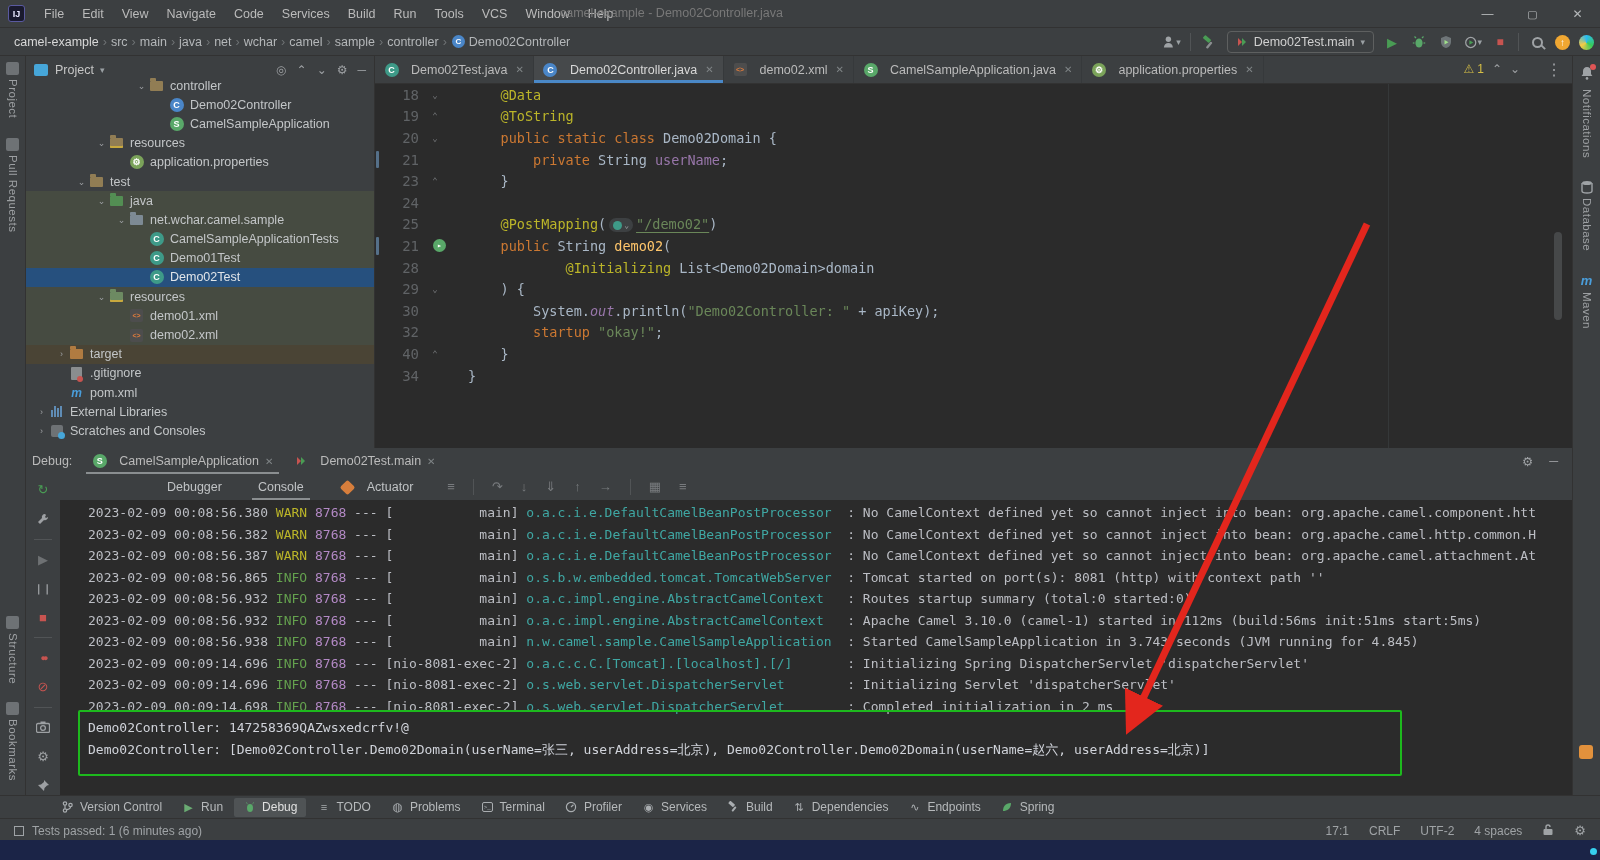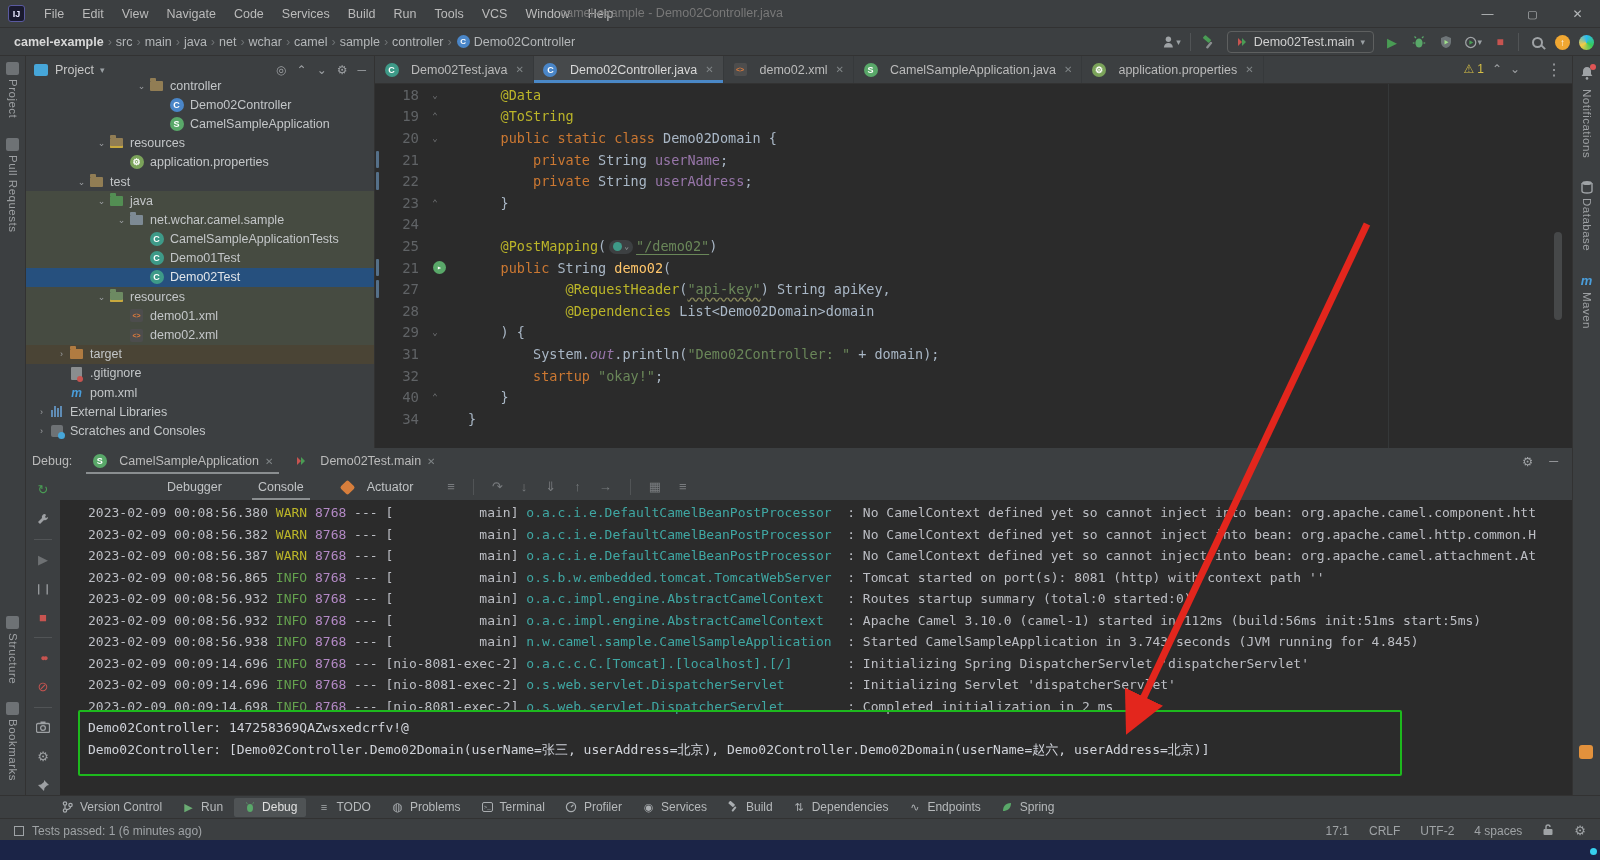--- a/index.html
+++ b/index.html
@@ -19,21 +19,21 @@
   #titlebar{left:0;top:0;width:1600px;height:28px;display:flex;align-items:center;border-bottom:1px solid var(--line)}
   #logo{width:17px;height:17px;margin:0 10px 0 8px;background:#1a1a2e;border:1px solid #5a5aa0;border-radius:3px;color:#e8e8ff;font-size:9px;font-weight:bold;display:flex;align-items:center;justify-content:center}
   .menu-item{font-size:12.5px;color:#bbb;padding:0 9px;height:36px;display:flex;align-items:center;cursor:default}
   #win-title{position:absolute;left:560px;top:6px;font-size:12.5px;color:#787878}
   #win-controls{position:absolute;right:0;top:0;display:flex}
   .win-btn{width:45px;height:28px;display:flex;align-items:center;justify-content:center;color:#b6b9bb;font-size:12px}
 
   
   #navbar{left:0;top:28px;width:1600px;height:28px;display:flex;align-items:center;border-bottom:1px solid var(--line)}
   #breadcrumbs{display:flex;align-items:center;padding-left:14px;font-size:12.5px;white-space:nowrap}
-  #breadcrumbs .proj{font-weight:bold;color:#d8d8d8}
+  #breadcrumbs .proj{font-weight:normal;color:#d8d8d8}
   .crumb{color:#b4b7b9;margin-left:4px}
   .crumb-sep{color:#6f7375;margin-left:4px}
   #toolbar-right{position:absolute;right:6px;top:28px;height:28px;display:flex;align-items:center;gap:9px}
   .tb-sep{width:1px;height:18px;background:#515456}
   .run-chip{display:flex;align-items:center;gap:6px;border:1px solid #5e6060;border-radius:4px;height:22px;padding:0 8px;font-size:12.5px;color:#d0d0d0}
   .caret{font-size:9px;color:#9aa0a3}
   .ic{display:inline-flex;align-items:center;justify-content:center;width:18px;height:18px}
   .ic svg{display:block}
   .play{color:#499c54;font-size:13px}
   .stop{color:#c75450;font-size:12px}
@@ -485,29 +485,27 @@
           <span>application.properties</span>
           <span class="x">✕</span>
         </div>
         <div id="tab-kebab">⋮</div>
       </div>
     <div id="code">
         <div class="code-line"><span class="gutter"><span class="lnum">18</span><span class="fold">⌄</span></span><span>    <span class="tok-a">@Data</span></span></div>
         <div class="code-line"><span class="gutter"><span class="lnum">19</span><span class="fold">⌃</span></span><span>    <span class="tok-a">@ToString</span></span></div>
         <div class="code-line"><span class="gutter"><span class="lnum">20</span><span class="fold">⌄</span></span><span>    <span class="tok-k">public static class </span><span class="tok-p">Demo02Domain {</span></span></div>
         <div class="code-line"><span class="gutter"><span class="vcsbar"></span><span class="lnum">21</span><span class="fold"></span></span><span>        <span class="tok-k">private </span><span class="tok-p">String </span><span class="tok-f">userName</span><span class="tok-p">;</span></span></div>
-        <div class="code-line"><span class="gutter"><span class="vcsbar"></span><span class="lnum">22</span><span class="fold"></span></span><span>        <span class="tok-k">private </span><span class="tok-p">String </span><span class="tok-f">userAddress</span><span class="tok-p">;</span></span></div>
         <div class="code-line"><span class="gutter"><span class="lnum">23</span><span class="fold">⌃</span></span><span>    <span class="tok-p">}</span></span></div>
         <div class="code-line"><span class="gutter"><span class="lnum">24</span><span class="fold"></span></span><span></span></div>
         <div class="code-line"><span class="gutter"><span class="lnum">25</span><span class="fold"></span></span><span>    <span class="tok-a">@PostMapping</span><span class="tok-p">(</span><span class="inlay-chip"><b></b><i>⌄</i></span><span class="tok-su">"/demo02"</span><span class="tok-p">)</span></span></div>
         <div class="code-line"><span class="gutter"><span class="vcsbar"></span><span class="lnum">21</span><span class="fold"></span><span class="map-ic">▸</span></span><span>    <span class="tok-k">public </span><span class="tok-p">String </span><span class="tok-m">demo02</span><span class="tok-p">(</span></span></div>
-        <div class="code-line"><span class="gutter"><span class="vcsbar"></span><span class="lnum">27</span><span class="fold"></span></span><span>            <span class="tok-a">@RequestHeader</span><span class="tok-p">(</span><span class="tok-sw">"api-key"</span><span class="tok-p">) String apiKey,</span></span></div>
-        <div class="code-line"><span class="gutter"><span class="lnum">28</span><span class="fold"></span></span><span>            <span class="tok-a">@Dependencies</span><span class="tok-p"> List&lt;Demo02Domain&gt;domain</span></span></div>
+        <div class="code-line"><span class="gutter"><span class="lnum">28</span><span class="fold"></span></span><span>            <span class="tok-a">@Initializing</span><span class="tok-p"> List&lt;Demo02Domain&gt;domain</span></span></div>
         <div class="code-line"><span class="gutter"><span class="lnum">29</span><span class="fold">⌄</span></span><span>    <span class="tok-p">) {</span></span></div>
-        <div class="code-line"><span class="gutter"><span class="lnum">31</span><span class="fold"></span></span><span>        <span class="tok-p">System.</span><span class="tok-it">out</span><span class="tok-p">.println(</span><span class="tok-s">"Demo02Controller: "</span><span class="tok-p"> + domain);</span></span></div>
+        <div class="code-line"><span class="gutter"><span class="lnum">30</span><span class="fold"></span></span><span>        <span class="tok-p">System.</span><span class="tok-it">out</span><span class="tok-p">.println(</span><span class="tok-s">"Demo02Controller: "</span><span class="tok-p"> + apiKey);</span></span></div>
         <div class="code-line"><span class="gutter"><span class="lnum">32</span><span class="fold"></span></span><span>        <span class="tok-k">startup </span><span class="tok-s">"okay!"</span><span class="tok-p">;</span></span></div>
         <div class="code-line"><span class="gutter"><span class="lnum">40</span><span class="fold">⌃</span></span><span>    <span class="tok-p">}</span></span></div>
         <div class="code-line"><span class="gutter"><span class="lnum">34</span><span class="fold"></span></span><span><span class="tok-p">}</span></span></div>
       </div>
     <div id="insp">
       <span class="warn-tri">⚠</span>
       <span style="color:#d6bf46;margin-left:-5px">1</span>
       <span>⌃</span>
       <span>⌄</span>
     </div>

